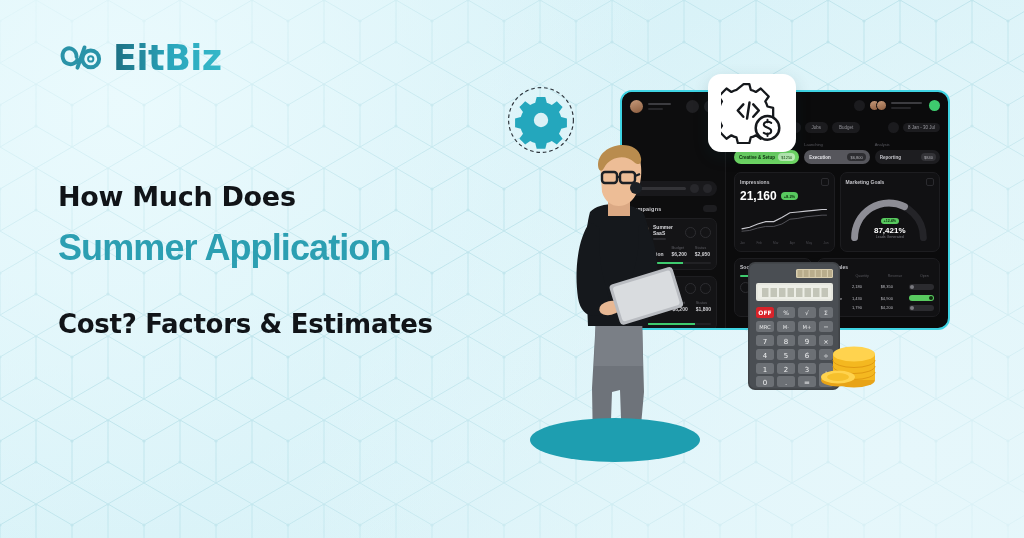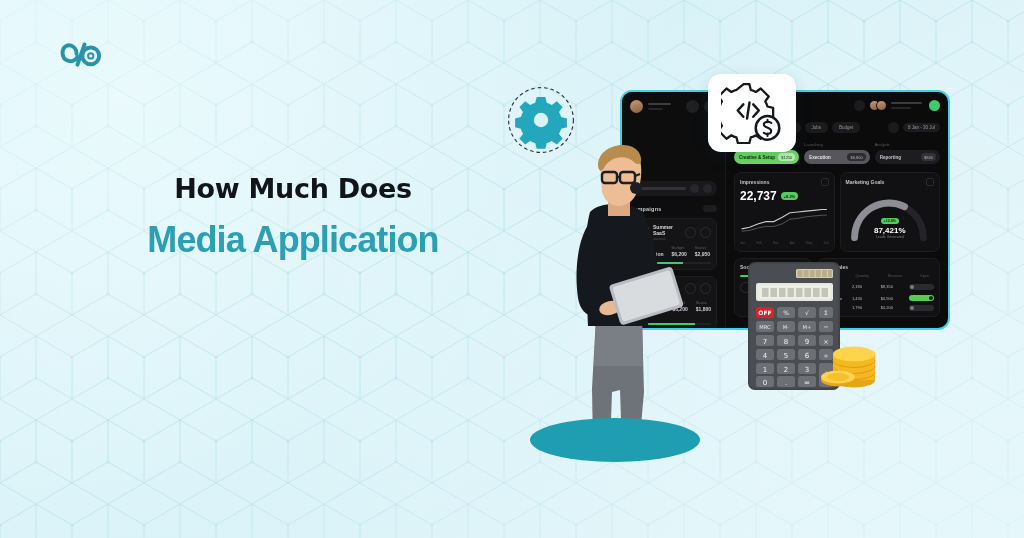--- a/index.html
+++ b/index.html
@@ -28,21 +28,21 @@
   }
   .logo-mark { width:46px; height:34px; display:block; }
   .logo-text {
     font-size:35px; font-weight:700; letter-spacing:-.5px;
     background:linear-gradient(90deg,#1d6f82 0%, #2aa7bd 55%, #36b8c9 100%);
     -webkit-background-clip:text; background-clip:text; color:transparent;
     font-family:"DejaVu Sans", sans-serif;
   }
 
   
-  .headline { position:absolute; left:58px; top:172px; width:470px;text-align:center; }
+  .headline { position:absolute; left:58px; top:180px; width:470px; }
   .hl-line { font-family:"DejaVu Sans", sans-serif; }
   .hl-top {
     font-size:27px; font-weight:700; color:#111418;
     letter-spacing:-.3px; line-height:1.28;
   }
   .hl-hi-wrap { margin-top:9px; }
   .hl-hi {
     display:inline-block; position:relative;
     font-size:36px; font-weight:800; color:#2c9fb2;
     letter-spacing:-.9px; line-height:1.32;
@@ -214,38 +214,40 @@
 
 <div class="logo">
   <svg class="logo-mark" viewBox="0 0 52 38">
     <g fill="none" stroke="#2a93a8" stroke-width="4.4" stroke-linecap="round">
       <path d="M21 18 C21 10, 14 6, 9 9 C3.5 12.3, 4 22, 10 25 C15 27.6, 20 25, 22 21"></path>
       <path d="M22 30 L30 7"></path>
       <circle cx="37" cy="20" r="9.5"></circle>
     </g>
     <circle cx="37" cy="20" r="3" fill="none" stroke="#2a93a8" stroke-width="2.2"></circle>
   </svg>
+  <span class="logo-text">EitBiz</span>
 </div>
 
 <div class="headline">
   <div class="hl-line hl-top">How Much Does</div>
 
   <div class="hl-hi-wrap">
     <span class="hl-hi">
       <span class="ul"></span>
-      <span class="nowrap">Media Application</span>
+      <span class="nowrap">Summer Application</span>
     </span>
   </div>
 
   <div class="hl-hi-wrap">
     <span class="hl-hi">
       <span class="ul"></span>
     </span>
   </div>
 
+  <div class="hl-line hl-bot">Cost? Factors &amp; Estimates</div>
 </div>
 
 <div class="illo">
 
   <div class="dash">
 
     <div class="dash-side">
       <div class="d-row">
         <div class="d-ava"></div>
         <div class="d-lines">
@@ -378,21 +380,21 @@
       </div>
 
       <div class="d-grid">
 
         <div class="d-box">
           <div class="d-box-h">
             <span class="t">Impressions</span>
             <span class="sq"></span>
           </div>
           <div class="d-big">
-            <span>22,737</span>
+            <span>21,160</span>
             <span class="d-badge-g">+8.2%</span>
           </div>
           <svg viewBox="0 0 110 34" style="width:100%;height:30px;margin-top:2px">
             <polyline fill="none" stroke="#c9c9cf" stroke-width="1.4" points="2,28 12,26 22,22 32,19 42,19 52,14 62,8 72,7 82,6 92,5 102,4 108,4"></polyline>
             <polyline fill="none" stroke="#55555b" stroke-width="1.2" points="2,31 12,30 22,27 32,25 42,25 52,22 62,16 72,15 82,13 92,12 102,11 108,11"></polyline>
           </svg>
           <div class="d-axis">
             <span>Jan</span>
             <span>Feb</span>
             <span>Mar</span>

